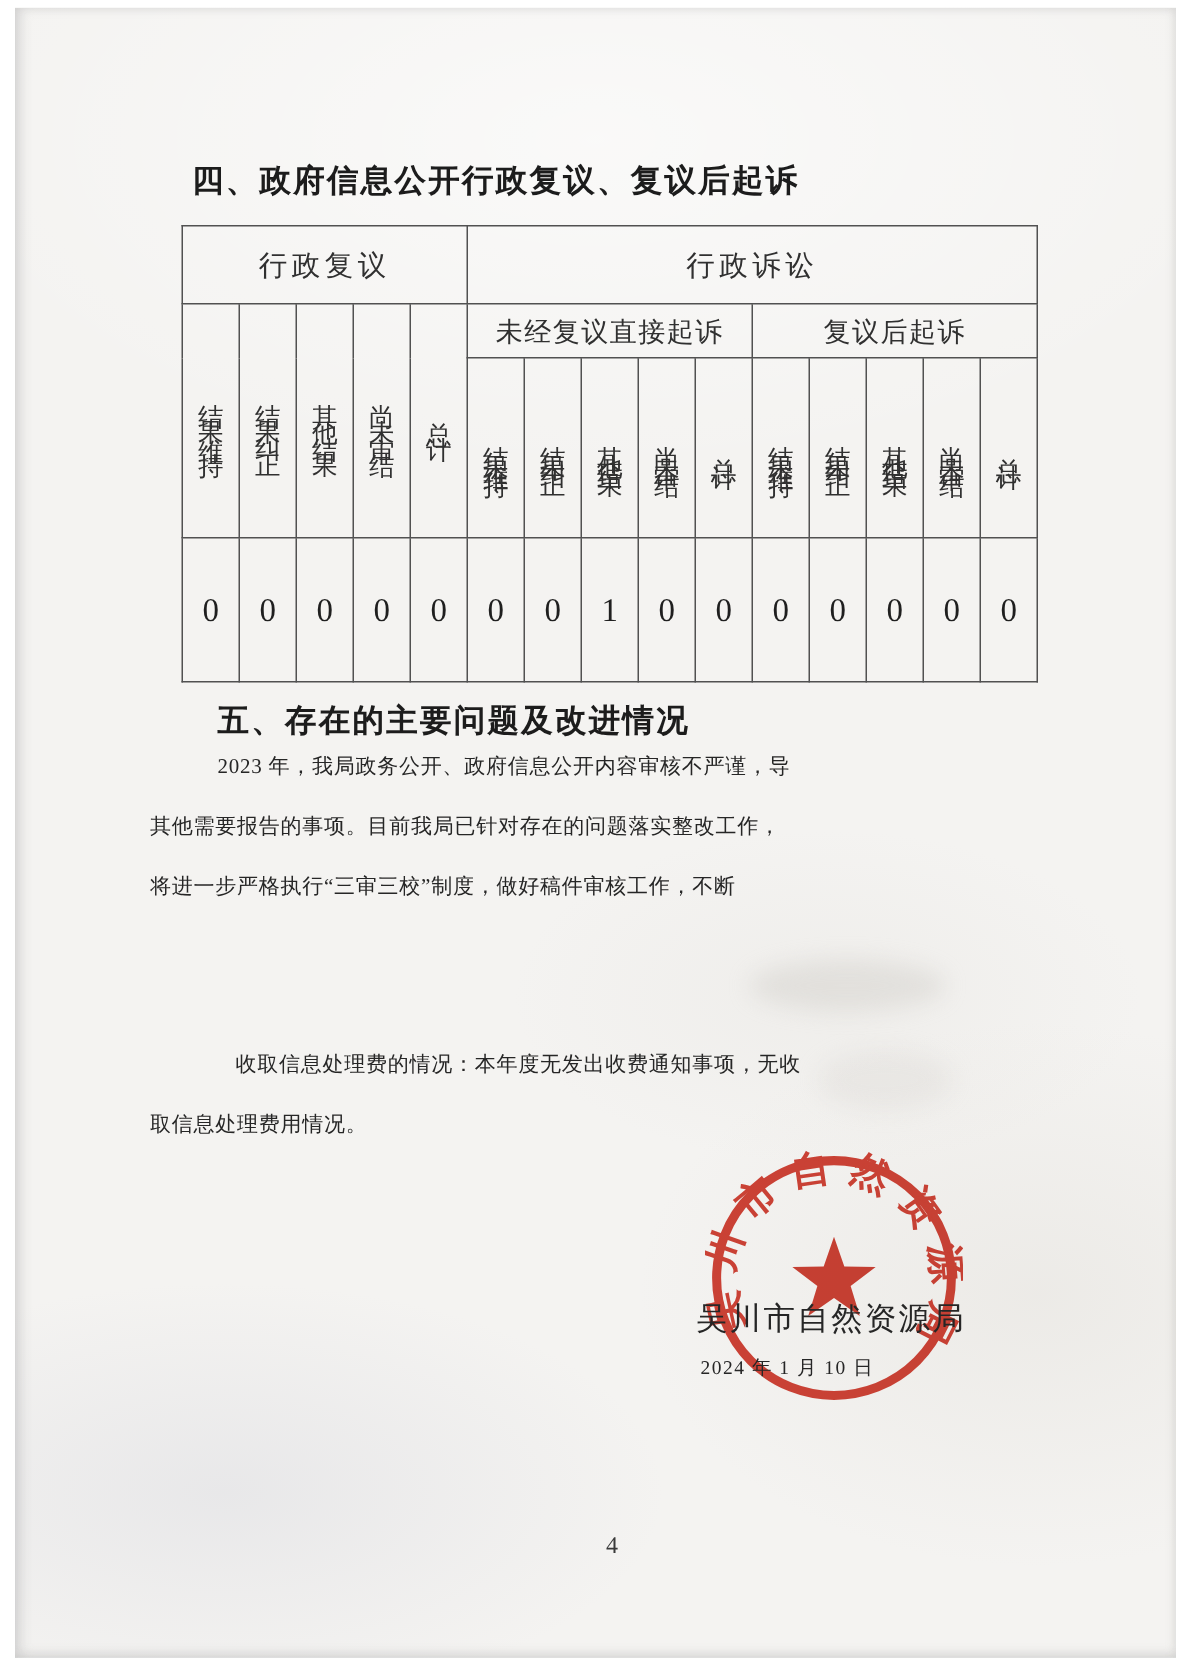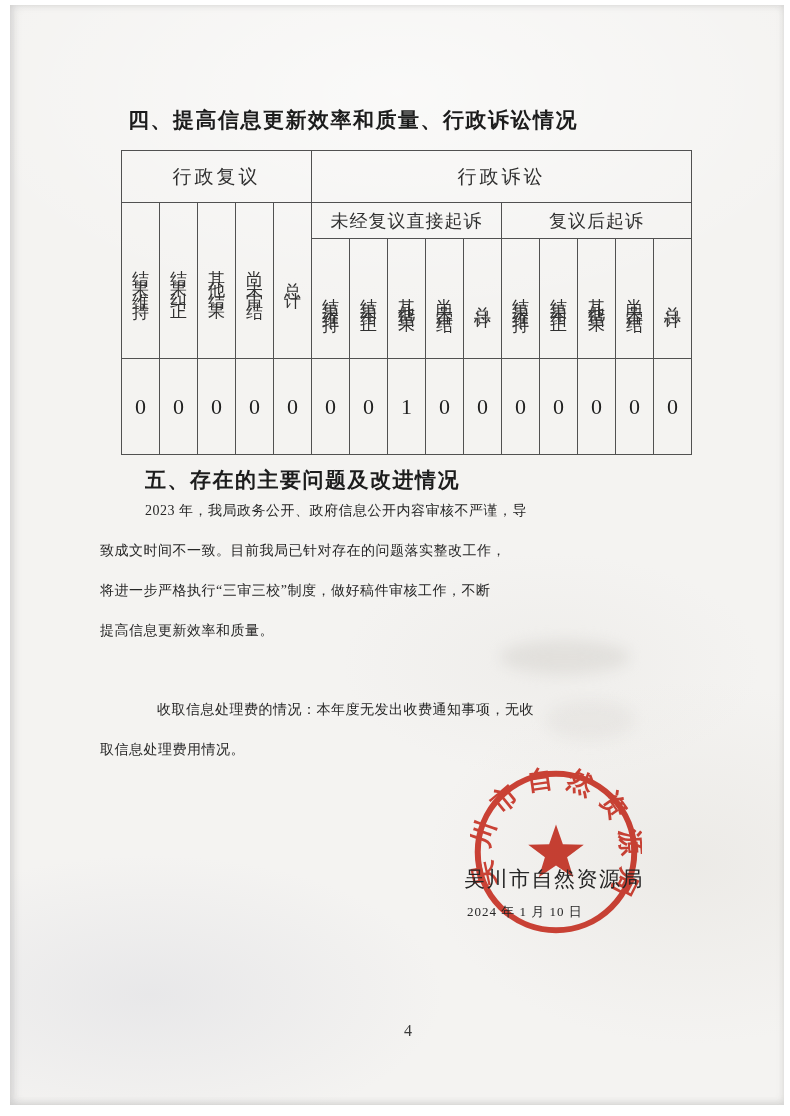--- a/index.html
+++ b/index.html
@@ -92,21 +92,21 @@
   }
 </style>
 </head>
 <body>
 
 <div class="screen">
   <div class="paper"></div>
   <div class="blotch" style="left:500px; top:640px; width:130px; height:34px;"></div>
   <div class="blotch" style="left:545px; top:700px; width:90px; height:40px; background:rgba(210,208,203,0.25);"></div>
 
-  <div class="abs h-section" style="left:128px; top:106px;">四、提高信息更新效率和质量、行政诉讼情况</div>
+  <div class="abs h-section" style="left:128px; top:106px;">四、政府信息公开行政复议、复议后起诉</div>
 
   <table class="stats">
     <colgroup>
       <col style="width:38px">
         <col style="width:38px">
         <col style="width:38px">
         <col style="width:38px">
         <col style="width:38px">
       <col style="width:38px">
         <col style="width:38px">
@@ -160,23 +160,22 @@
       <td class="val">0</td>
       <td class="val">0</td>
       <td class="val">0</td>
       <td class="val">0</td>
     </tr>
   </tbody>
     </table>
 
   <div class="abs h-section" style="left:145px; top:466px;">五、存在的主要问题及改进情况</div>
   <div class="abs bodyline" style="left:145px; top:502px;">2023 年，我局政务公开、政府信息公开内容审核不严谨，导</div>
-  <div class="abs bodyline" style="left:100px; top:542px;">致成文时间不一致。目前我局已针对存在的问题落实整改工作，</div>
+  <div class="abs bodyline" style="left:100px; top:542px;">其他需要报告的事项。目前我局已针对存在的问题落实整改工作，</div>
   <div class="abs bodyline" style="left:100px; top:582px;">将进一步严格执行“三审三校”制度，做好稿件审核工作，不断</div>
-  <div class="abs bodyline" style="left:100px; top:622px;">提高信息更新效率和质量。</div>
 
   <div class="abs bodyline" style="left:157px; top:701px;">收取信息处理费的情况：本年度无发出收费通知事项，无收</div>
   <div class="abs bodyline" style="left:100px; top:741px;">取信息处理费用情况。</div>
 
   <svg class="seal" viewBox="0 0 200 200">
     <circle cx="100" cy="100" r="91" fill="none" stroke="#d13527" stroke-width="7"></circle>
     <polygon fill="#cd3325" points="100,68 92.0,91.0 67.7,91.5 87.1,106.2 80.0,129.5 100,115.6 120.0,129.5 112.9,106.2 132.3,91.5 108.0,91.0"></polygon>
     <defs>
       <path id="sealArc" d="M 35.2,143 A 77,77 0 1 1 164.8,143" fill="none"></path>
     </defs>

